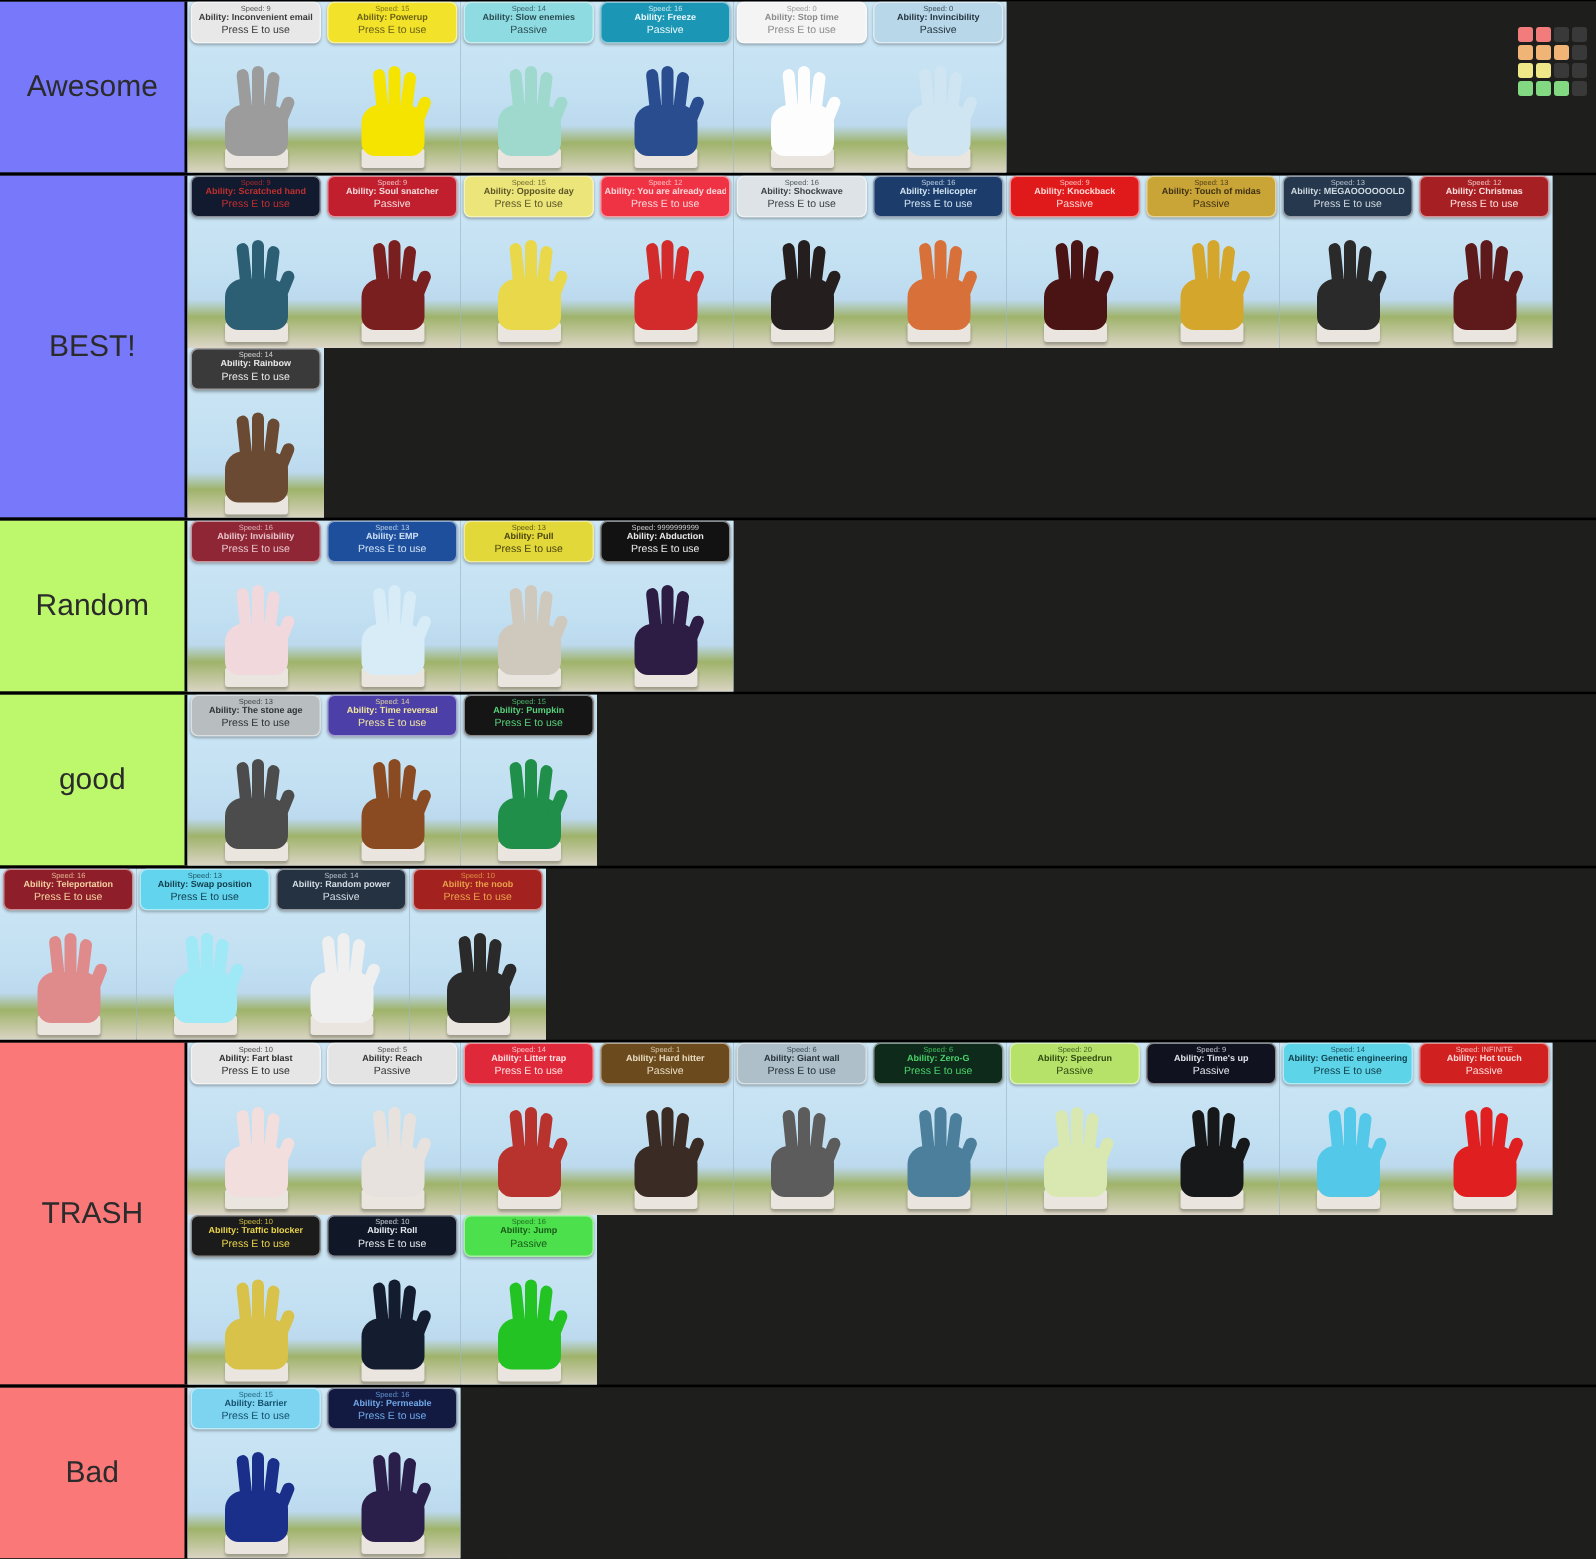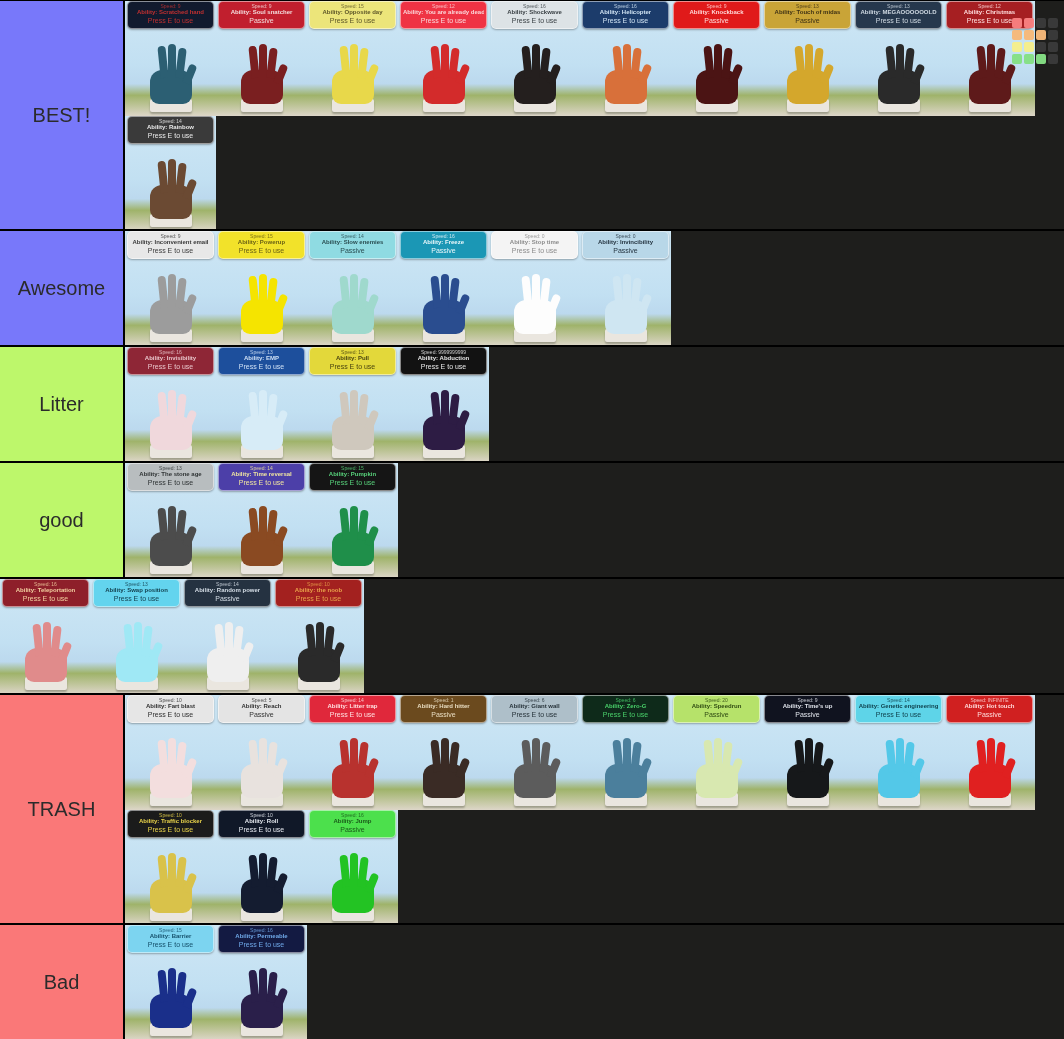--- a/index.html
+++ b/index.html
@@ -133,21 +133,128 @@
         <span style="background: rgb(246, 239, 140);"></span>
         <span style="background: rgb(58, 58, 58);"></span>
         <span style="background: rgb(58, 58, 58);"></span>
         <span style="background: rgb(134, 224, 133);"></span>
         <span style="background: rgb(134, 224, 133);"></span>
         <span style="background: rgb(134, 224, 133);"></span>
         <span style="background: rgb(58, 58, 58);"></span>
       </div>
   </div>
 
-<div class="tier-row" style="height: 230px;">
+<div class="tier-row" style="height: 116px;">
+      <div class="tier-label" style="background: rgb(120, 120, 250);">Awesome</div>
+      <div class="tier-items">
+        <div class="glove">
+          <div class="sky"></div>
+          <div class="pedestal"></div>
+          <div class="hand" style="background: transparent;">
+            <div class="palm" style="background: rgb(156, 156, 156);"></div>
+            <i style="background: rgb(156, 156, 156);"></i>
+            <i style="background: rgb(156, 156, 156);"></i>
+            <i style="background: rgb(156, 156, 156);"></i>
+            <i style="background: rgb(156, 156, 156);"></i>
+            <i style="background: rgb(156, 156, 156);"></i>
+          </div>
+          <div class="card" style="background: rgb(232, 232, 232); color: rgb(59, 59, 59);">
+            <div class="stat">Speed: 9</div>
+            <div class="abil">Ability: Inconvenient email</div>
+            <div class="use">Press E to use</div>
+          </div>
+        </div>
+        <div class="glove">
+          <div class="sky"></div>
+          <div class="pedestal"></div>
+          <div class="hand" style="background: transparent;">
+            <div class="palm" style="background: rgb(245, 228, 0);"></div>
+            <i style="background: rgb(245, 228, 0);"></i>
+            <i style="background: rgb(245, 228, 0);"></i>
+            <i style="background: rgb(245, 228, 0);"></i>
+            <i style="background: rgb(245, 228, 0);"></i>
+            <i style="background: rgb(245, 228, 0);"></i>
+          </div>
+          <div class="card" style="background: rgb(242, 226, 42); color: rgb(107, 98, 20);">
+            <div class="stat">Speed: 15</div>
+            <div class="abil">Ability: Powerup</div>
+            <div class="use">Press E to use</div>
+          </div>
+        </div>
+        <div class="glove">
+          <div class="sky"></div>
+          <div class="pedestal"></div>
+          <div class="hand" style="background: transparent;">
+            <div class="palm" style="background: rgb(159, 217, 205);"></div>
+            <i style="background: rgb(159, 217, 205);"></i>
+            <i style="background: rgb(159, 217, 205);"></i>
+            <i style="background: rgb(159, 217, 205);"></i>
+            <i style="background: rgb(159, 217, 205);"></i>
+            <i style="background: rgb(159, 217, 205);"></i>
+          </div>
+          <div class="card" style="background: rgb(143, 219, 226); color: rgb(42, 78, 82);">
+            <div class="stat">Speed: 14</div>
+            <div class="abil">Ability: Slow enemies</div>
+            <div class="use">Passive</div>
+          </div>
+        </div>
+        <div class="glove">
+          <div class="sky"></div>
+          <div class="pedestal"></div>
+          <div class="hand" style="background: transparent;">
+            <div class="palm" style="background: rgb(42, 77, 143);"></div>
+            <i style="background: rgb(42, 77, 143);"></i>
+            <i style="background: rgb(42, 77, 143);"></i>
+            <i style="background: rgb(42, 77, 143);"></i>
+            <i style="background: rgb(42, 77, 143);"></i>
+            <i style="background: rgb(42, 77, 143);"></i>
+          </div>
+          <div class="card" style="background: rgb(27, 151, 181); color: rgb(234, 248, 251);">
+            <div class="stat">Speed: 16</div>
+            <div class="abil">Ability: Freeze</div>
+            <div class="use">Passive</div>
+          </div>
+        </div>
+        <div class="glove">
+          <div class="sky"></div>
+          <div class="pedestal"></div>
+          <div class="hand" style="background: transparent;">
+            <div class="palm" style="background: rgb(253, 253, 253);"></div>
+            <i style="background: rgb(253, 253, 253);"></i>
+            <i style="background: rgb(253, 253, 253);"></i>
+            <i style="background: rgb(253, 253, 253);"></i>
+            <i style="background: rgb(253, 253, 253);"></i>
+            <i style="background: rgb(253, 253, 253);"></i>
+          </div>
+          <div class="card" style="background: rgb(244, 244, 244); color: rgb(140, 140, 140);">
+            <div class="stat">Speed: 0</div>
+            <div class="abil">Ability: Stop time</div>
+            <div class="use">Press E to use</div>
+          </div>
+        </div>
+        <div class="glove">
+          <div class="sky"></div>
+          <div class="pedestal"></div>
+          <div class="hand" style="background: transparent;">
+            <div class="palm" style="background: rgb(207, 230, 242);"></div>
+            <i style="background: rgb(207, 230, 242);"></i>
+            <i style="background: rgb(207, 230, 242);"></i>
+            <i style="background: rgb(207, 230, 242);"></i>
+            <i style="background: rgb(207, 230, 242);"></i>
+            <i style="background: rgb(207, 230, 242);"></i>
+          </div>
+          <div class="card" style="background: rgb(184, 215, 232); color: rgb(36, 52, 64);">
+            <div class="stat">Speed: 0</div>
+            <div class="abil">Ability: Invincibility</div>
+            <div class="use">Passive</div>
+          </div>
+        </div>
+      </div>
+    </div>
+    <div class="tier-row" style="height: 230px;">
       <div class="tier-label" style="background: rgb(120, 120, 250);">BEST!</div>
       <div class="tier-items">
         <div class="glove">
           <div class="sky"></div>
           <div class="pedestal"></div>
           <div class="hand" style="background: transparent;">
             <div class="palm" style="background: rgb(44, 95, 115);"></div>
             <i style="background: rgb(44, 95, 115);"></i>
             <i style="background: rgb(44, 95, 115);"></i>
             <i style="background: rgb(44, 95, 115);"></i>
@@ -326,128 +433,21 @@
           </div>
           <div class="card" style="background: rgb(58, 58, 58); color: rgb(233, 233, 233);">
             <div class="stat">Speed: 14</div>
             <div class="abil">Ability: Rainbow</div>
             <div class="use">Press E to use</div>
           </div>
         </div>
       </div>
     </div>
     <div class="tier-row" style="height: 116px;">
-      <div class="tier-label" style="background: rgb(120, 120, 250);">Awesome</div>
-      <div class="tier-items">
-        <div class="glove">
-          <div class="sky"></div>
-          <div class="pedestal"></div>
-          <div class="hand" style="background: transparent;">
-            <div class="palm" style="background: rgb(156, 156, 156);"></div>
-            <i style="background: rgb(156, 156, 156);"></i>
-            <i style="background: rgb(156, 156, 156);"></i>
-            <i style="background: rgb(156, 156, 156);"></i>
-            <i style="background: rgb(156, 156, 156);"></i>
-            <i style="background: rgb(156, 156, 156);"></i>
-          </div>
-          <div class="card" style="background: rgb(232, 232, 232); color: rgb(59, 59, 59);">
-            <div class="stat">Speed: 9</div>
-            <div class="abil">Ability: Inconvenient email</div>
-            <div class="use">Press E to use</div>
-          </div>
-        </div>
-        <div class="glove">
-          <div class="sky"></div>
-          <div class="pedestal"></div>
-          <div class="hand" style="background: transparent;">
-            <div class="palm" style="background: rgb(245, 228, 0);"></div>
-            <i style="background: rgb(245, 228, 0);"></i>
-            <i style="background: rgb(245, 228, 0);"></i>
-            <i style="background: rgb(245, 228, 0);"></i>
-            <i style="background: rgb(245, 228, 0);"></i>
-            <i style="background: rgb(245, 228, 0);"></i>
-          </div>
-          <div class="card" style="background: rgb(242, 226, 42); color: rgb(107, 98, 20);">
-            <div class="stat">Speed: 15</div>
-            <div class="abil">Ability: Powerup</div>
-            <div class="use">Press E to use</div>
-          </div>
-        </div>
-        <div class="glove">
-          <div class="sky"></div>
-          <div class="pedestal"></div>
-          <div class="hand" style="background: transparent;">
-            <div class="palm" style="background: rgb(159, 217, 205);"></div>
-            <i style="background: rgb(159, 217, 205);"></i>
-            <i style="background: rgb(159, 217, 205);"></i>
-            <i style="background: rgb(159, 217, 205);"></i>
-            <i style="background: rgb(159, 217, 205);"></i>
-            <i style="background: rgb(159, 217, 205);"></i>
-          </div>
-          <div class="card" style="background: rgb(143, 219, 226); color: rgb(42, 78, 82);">
-            <div class="stat">Speed: 14</div>
-            <div class="abil">Ability: Slow enemies</div>
-            <div class="use">Passive</div>
-          </div>
-        </div>
-        <div class="glove">
-          <div class="sky"></div>
-          <div class="pedestal"></div>
-          <div class="hand" style="background: transparent;">
-            <div class="palm" style="background: rgb(42, 77, 143);"></div>
-            <i style="background: rgb(42, 77, 143);"></i>
-            <i style="background: rgb(42, 77, 143);"></i>
-            <i style="background: rgb(42, 77, 143);"></i>
-            <i style="background: rgb(42, 77, 143);"></i>
-            <i style="background: rgb(42, 77, 143);"></i>
-          </div>
-          <div class="card" style="background: rgb(27, 151, 181); color: rgb(234, 248, 251);">
-            <div class="stat">Speed: 16</div>
-            <div class="abil">Ability: Freeze</div>
-            <div class="use">Passive</div>
-          </div>
-        </div>
-        <div class="glove">
-          <div class="sky"></div>
-          <div class="pedestal"></div>
-          <div class="hand" style="background: transparent;">
-            <div class="palm" style="background: rgb(253, 253, 253);"></div>
-            <i style="background: rgb(253, 253, 253);"></i>
-            <i style="background: rgb(253, 253, 253);"></i>
-            <i style="background: rgb(253, 253, 253);"></i>
-            <i style="background: rgb(253, 253, 253);"></i>
-            <i style="background: rgb(253, 253, 253);"></i>
-          </div>
-          <div class="card" style="background: rgb(244, 244, 244); color: rgb(140, 140, 140);">
-            <div class="stat">Speed: 0</div>
-            <div class="abil">Ability: Stop time</div>
-            <div class="use">Press E to use</div>
-          </div>
-        </div>
-        <div class="glove">
-          <div class="sky"></div>
-          <div class="pedestal"></div>
-          <div class="hand" style="background: transparent;">
-            <div class="palm" style="background: rgb(207, 230, 242);"></div>
-            <i style="background: rgb(207, 230, 242);"></i>
-            <i style="background: rgb(207, 230, 242);"></i>
-            <i style="background: rgb(207, 230, 242);"></i>
-            <i style="background: rgb(207, 230, 242);"></i>
-            <i style="background: rgb(207, 230, 242);"></i>
-          </div>
-          <div class="card" style="background: rgb(184, 215, 232); color: rgb(36, 52, 64);">
-            <div class="stat">Speed: 0</div>
-            <div class="abil">Ability: Invincibility</div>
-            <div class="use">Passive</div>
-          </div>
-        </div>
-      </div>
-    </div>
-    <div class="tier-row" style="height: 116px;">
-      <div class="tier-label" style="background: rgb(189, 247, 107);">Litter</div>
+      <div class="tier-label" style="background: rgb(189, 247, 107);">Random</div>
       <div class="tier-items">
         <div class="glove">
           <div class="sky"></div>
           <div class="pedestal"></div>
           <div class="hand" style="background: transparent;">
             <div class="palm" style="background: rgb(240, 216, 220);"></div>
             <i style="background: rgb(240, 216, 220);"></i>
             <i style="background: rgb(240, 216, 220);"></i>
             <i style="background: rgb(240, 216, 220);"></i>
             <i style="background: rgb(240, 216, 220);"></i>

